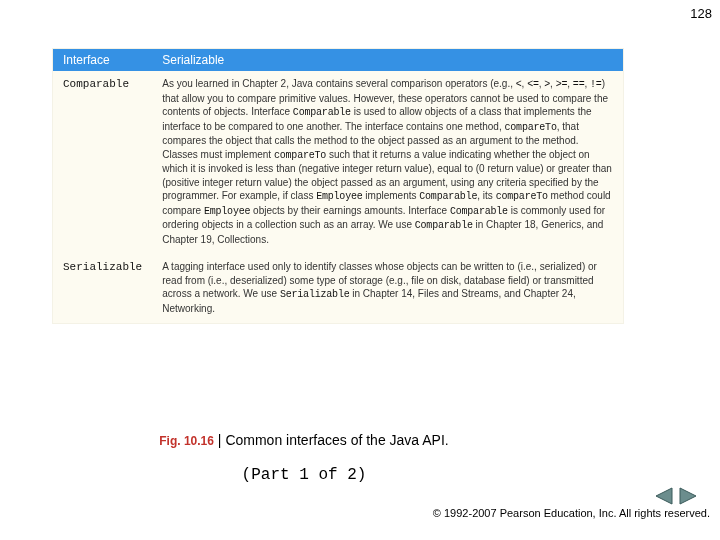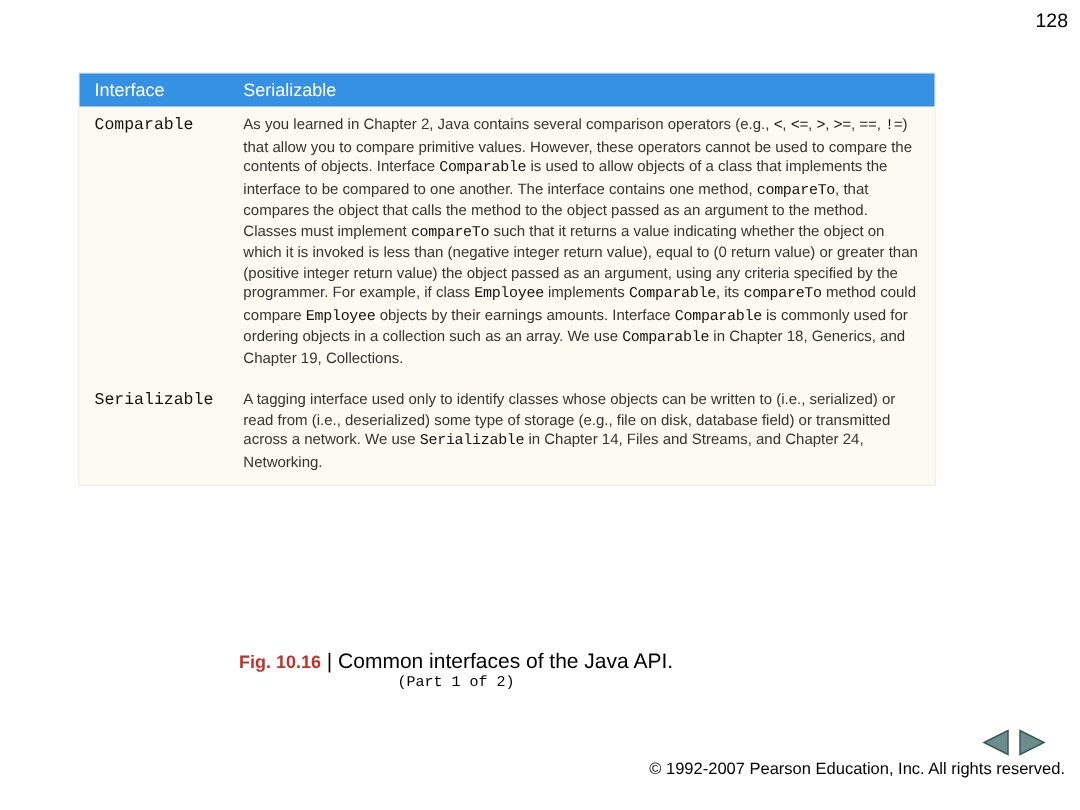--- a/index.html
+++ b/index.html
@@ -69,22 +69,22 @@
     color: #000;
   }
   .caption .fignum {
     color: #c2322b;
     font-weight: bold;
     font-size: 12px;
   }
   .caption .part {
     display: block;
     font-family: "Courier New", monospace;
-    font-size: 10px;
-    margin-top: 2px;
+    font-size: 16px;
+    margin-top: 18px;
   }
   .nav-arrows {
     position: absolute;
     bottom: 30px;
     right: 20px;
   }
   .nav-arrows svg { display: inline-block; }
   .copyright {
     position: absolute;
     bottom: 21px;

